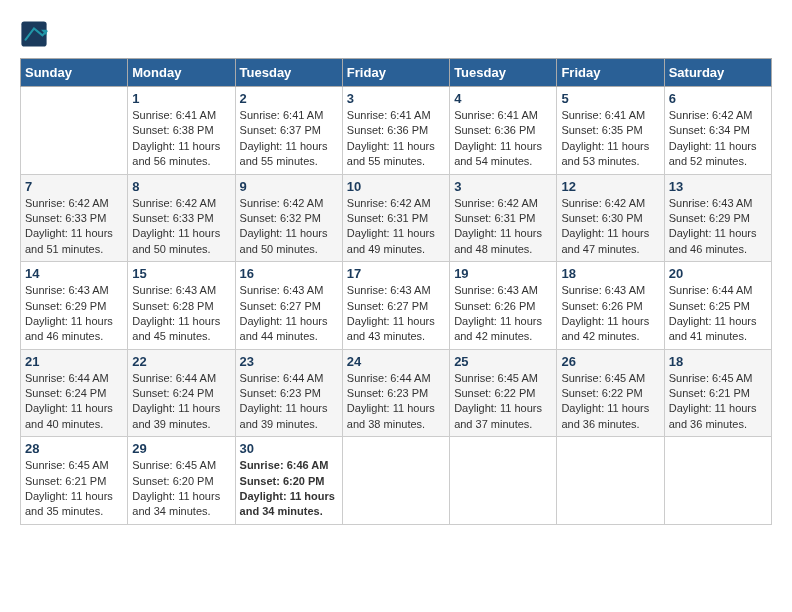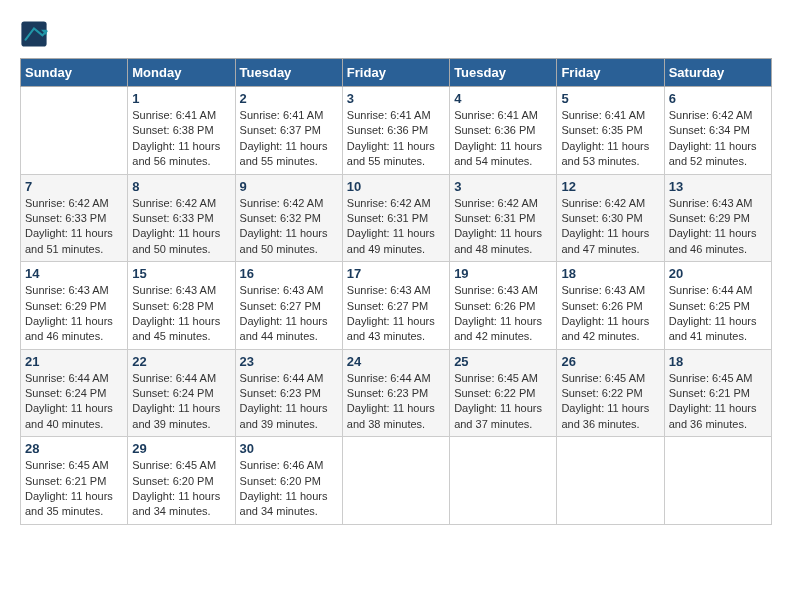--- a/index.html
+++ b/index.html
@@ -328,21 +328,21 @@
         </td>
         <td>
           <span class="day-number">29</span>
           <div class="day-info" style="white-space: pre-line;">Sunrise: 6:45 AM
 Sunset: 6:20 PM
 Daylight: 11 hours
 and 34 minutes.</div>
         </td>
         <td>
           <span class="day-number">30</span>
-          <div class="day-info" style="white-space: pre-line;">Sunrise: 6:46 AM
+          <div class="day-info" style="white-space: pre-line; font-weight: bold;">Sunrise: 6:46 AM
 Sunset: 6:20 PM
 Daylight: 11 hours
 and 34 minutes.</div>
         </td>
         <td class="empty-cell"></td>
         <td class="empty-cell"></td>
         <td class="empty-cell"></td>
         <td class="empty-cell"></td>
       </tr>
     </tbody>

